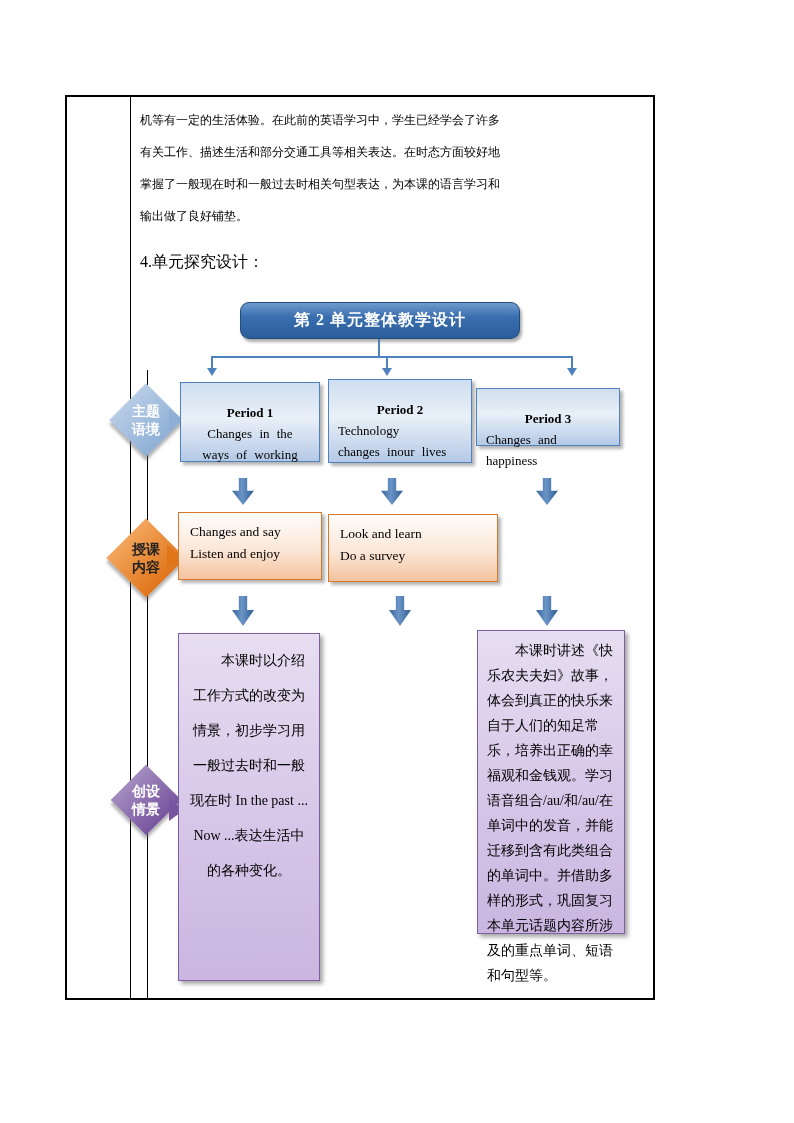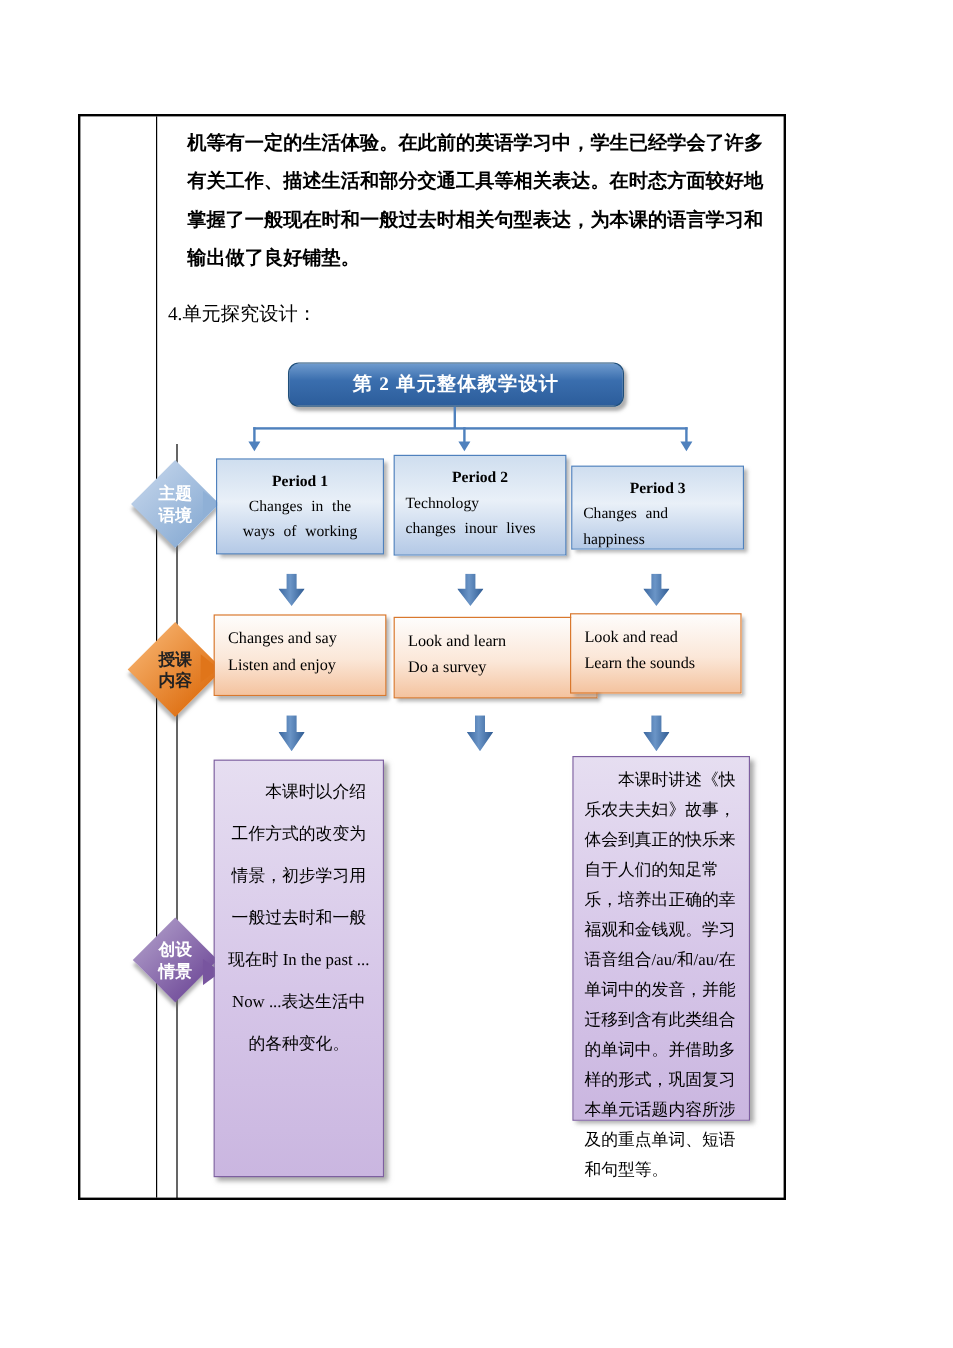--- a/index.html
+++ b/index.html
@@ -11,22 +11,22 @@
   }
   .abs { position:absolute; }
 
   
   .doc-table { left:65px; top:95px; width:590px; height:905px; border:2px solid #000; }
   .doc-table .left-cell { position:absolute; left:0; top:0; width:64px; height:100%; border-right:1px solid #000; }
   .doc-table .main-cell { position:absolute; left:65px; top:0; right:0; height:100%; }
 
   
   .intro {
-    left:156px; top:104px; width:512px;
-    font-size:16px; line-height:32px; white-space:pre-line;font-weight:bold;
+    left:140px; top:104px; width:512px;
+    font-size:12px; line-height:32px; white-space:pre-line;
   }
   .section-heading { left:140px; top:252px; font-size:16px; }
 
   
   .title-box {
     left:240px; top:302px; width:280px; height:37px;
     border:1px solid #1f4e79; border-radius:9px;
     background:linear-gradient(180deg,#6f9bce 0%,#3a6eae 40%,#2c5d9b 100%);
     box-shadow:2px 3px 3px rgba(120,120,120,.6);
     display:flex; align-items:center; justify-content:center;
@@ -40,21 +40,21 @@
     border-top:8px solid #4f81bd;
   }
 
   
   .period-box {
     border:1.5px solid #4f81bd;
     background:linear-gradient(180deg,#cfdeef 0%,#e9f0f8 45%,#b4c9e6 100%);
     box-shadow:3px 3px 3px rgba(120,120,120,.55);
     font-size:13px; line-height:21px; padding-top:7px;
   }
-  .period-box .ptitle { text-align:center; font-weight:bold; }
+  .period-box .ptitle { text-align:center; font-weight:bold;margin-top:12px; }
   .period-box .psub { padding:0 9px; white-space:pre-line; word-spacing:4px; }
   .period-box .psub.center { text-align:center; padding:0 4px; }
 
   
   .block-arrow {
     background:linear-gradient(90deg,#3a669e 0%,#6b95c7 45%,#2f5b92 100%);
     clip-path:polygon(31% 0, 69% 0, 69% 47%, 100% 47%, 50% 100%, 0 47%, 31% 47%);
   }
 
   
@@ -147,36 +147,34 @@
   <div class="abs period-box" style="left:180px; top:382px; width:140px; height:80px;">
     <div class="ptitle">Period 1</div>
     <div class="psub center">Changes in the
 ways of working</div>
   </div>
   <div class="abs period-box" style="left:328px; top:379px; width:144px; height:84px;">
     <div class="ptitle">Period 2</div>
     <div class="psub">Technology
 changes inour lives</div>
   </div>
-  <div class="abs period-box" style="left:476px; top:388px; width:144px; height:70px;">
+  <div class="abs period-box" style="left:476px; top:388px; width:144px; height:58px;">
     <div class="ptitle">Period 3</div>
     <div class="psub">Changes and
 happiness</div>
   </div>
 
   <div class="abs block-arrow" style="left:232px; top:478px; width:22px; height:27px;"></div>
   <div class="abs block-arrow" style="left:381px; top:478px; width:22px; height:27px;"></div>
   <div class="abs block-arrow" style="left:536px; top:478px; width:22px; height:27px;"></div>
 
   <div class="abs activity-box" style="left:178px; top:512px; width:144px; height:68px;">Changes and say
 Listen and enjoy</div>
   <div class="abs activity-box" style="left:328px; top:514px; width:170px; height:68px;">Look and learn
 Do a survey</div>
-  <div class="abs activity-box" style="left:475px; top:511px; width:143px; height:67px;">Look and read
-Learn the sounds</div>
 
   <div class="abs block-arrow" style="left:232px; top:596px; width:22px; height:30px;"></div>
   <div class="abs block-arrow" style="left:389px; top:596px; width:22px; height:30px;"></div>
   <div class="abs block-arrow" style="left:536px; top:596px; width:22px; height:30px;"></div>
 
   <div class="abs desc-box d12" style="left:178px; top:633px; width:142px; height:348px;">
     <p>本课时以介绍工作方式的改变为情景，初步学习用一般过去时和一般现在时 In the past ... Now ...表达生活中的各种变化。</p>
   </div>
   <div class="abs desc-box d3" style="left:477px; top:630px; width:148px; height:304px;">
     <p>本课时讲述《快乐农夫夫妇》故事，体会到真正的快乐来自于人们的知足常乐，培养出正确的幸福观和金钱观。学习语音组合/au/和/au/在单词中的发音，并能迁移到含有此类组合的单词中。并借助多样的形式，巩固复习本单元话题内容所涉及的重点单词、短语和句型等。</p>

